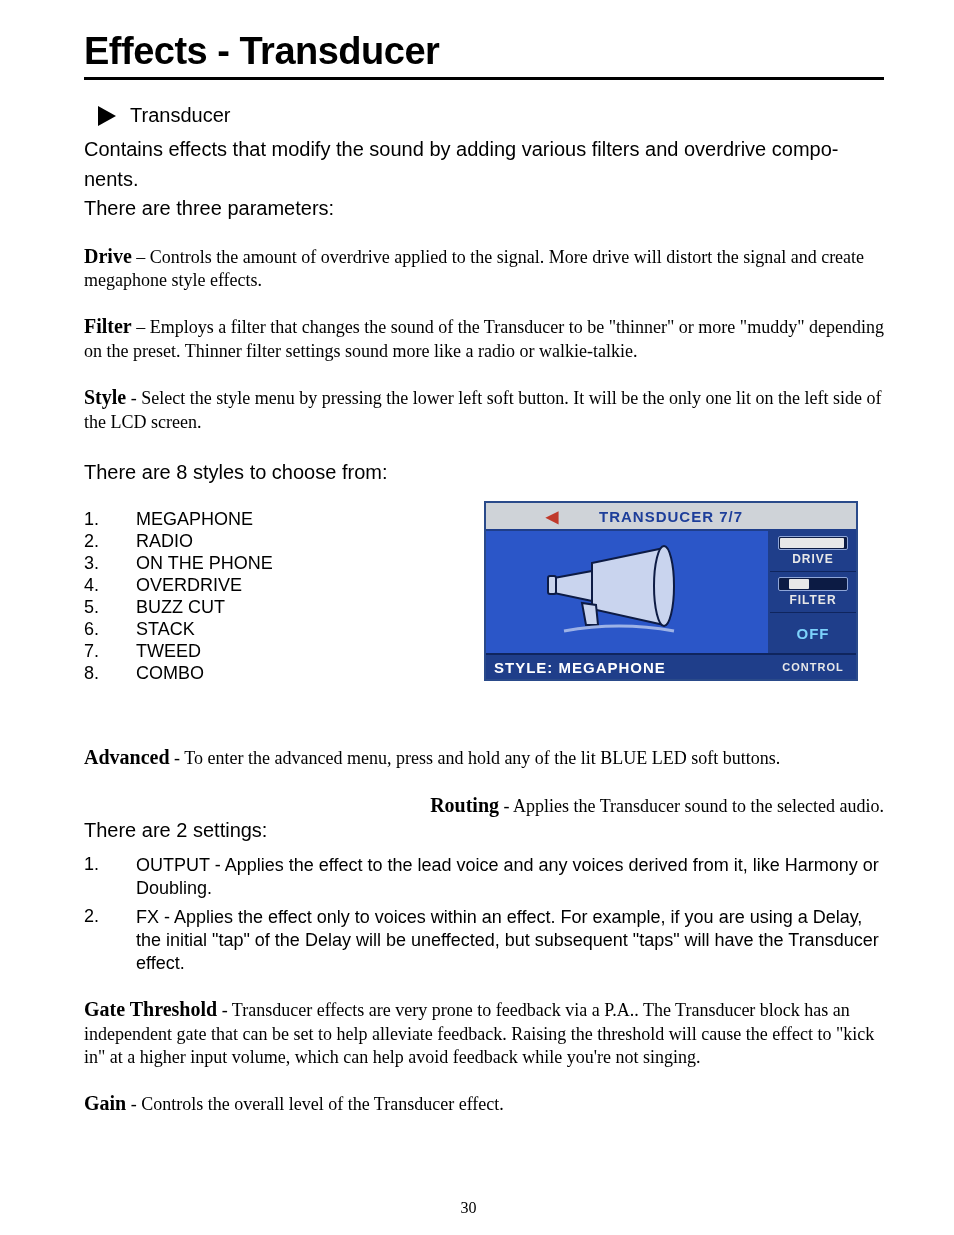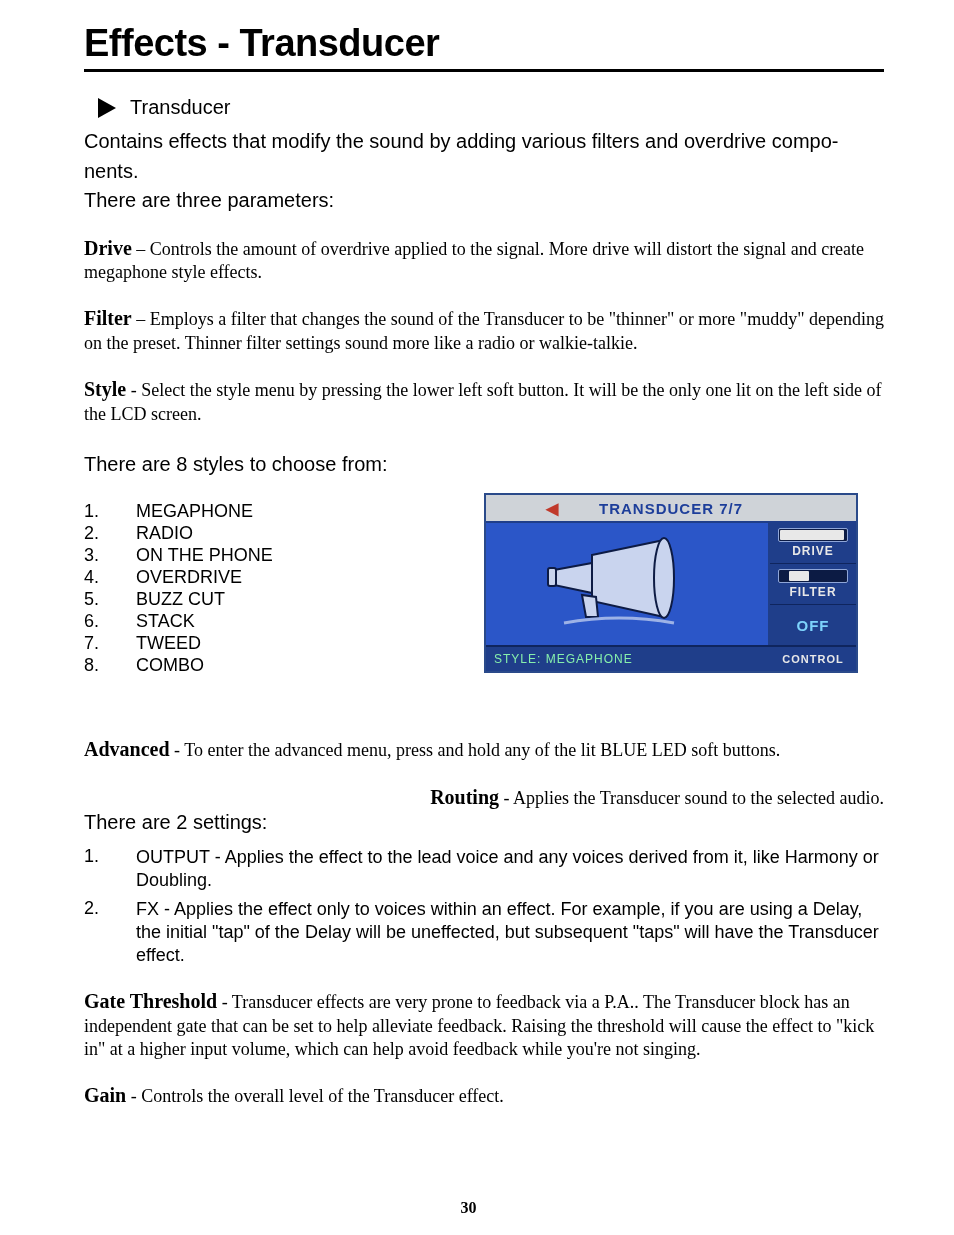--- a/index.html
+++ b/index.html
@@ -12,21 +12,21 @@
   .page {
     box-sizing: border-box;
     width: 954px;
     min-height: 1235px;
     padding: 22px 70px 30px 84px;
     position: relative;
   }
   h1.page-title {
     font-size: 38px;
     font-weight: 700;
-    margin: 0 0 4px 0;
+    margin: 8px 0 4px 0;
     letter-spacing: -0.5px;
   }
   .rule {
     border: 0;
     border-top: 3px solid #000;
     margin: 2px 0 24px 0;
   }
   .section-head {
     display: flex;
     align-items: center;
@@ -167,23 +167,23 @@
   .lcd .side .off { color:#7dd3fc; font-size:15px; }
   .lcd .footer {
     height:24px;
     display:flex;
     align-items:center;
     background:#1f3e8a;
     border-top:2px solid #0f255e;
   }
   .lcd .footer .fl {
     flex:1;
-    color:#86efac;
-    font-size:12px;
-    font-weight:400;
+    color:#ffffff;
+    font-size:15px;
+    font-weight:700;
     letter-spacing:1px;
     padding-left:8px;
   }
   .lcd .footer .fr {
     width:86px;
     text-align:center;
     font-size:11px;
     font-weight:900;
     letter-spacing:1px;
   }
@@ -194,21 +194,21 @@
     width: 150px; height: 100px;
   }
   .mega svg { width:100%; height:100%; }
 
   .page-num {
     position:absolute;
     bottom: 18px;
     left: 0; right:17px;
     text-align:center;
     font-family: "Times New Roman", serif;
-    font-weight:700;
+    font-weight:400;
     font-size:16px;
   }
 </style>
 </head>
 <body>
 
 <div class="page">
 
   <h1 class="page-title">Effects - Transducer</h1>
   <hr class="rule">

